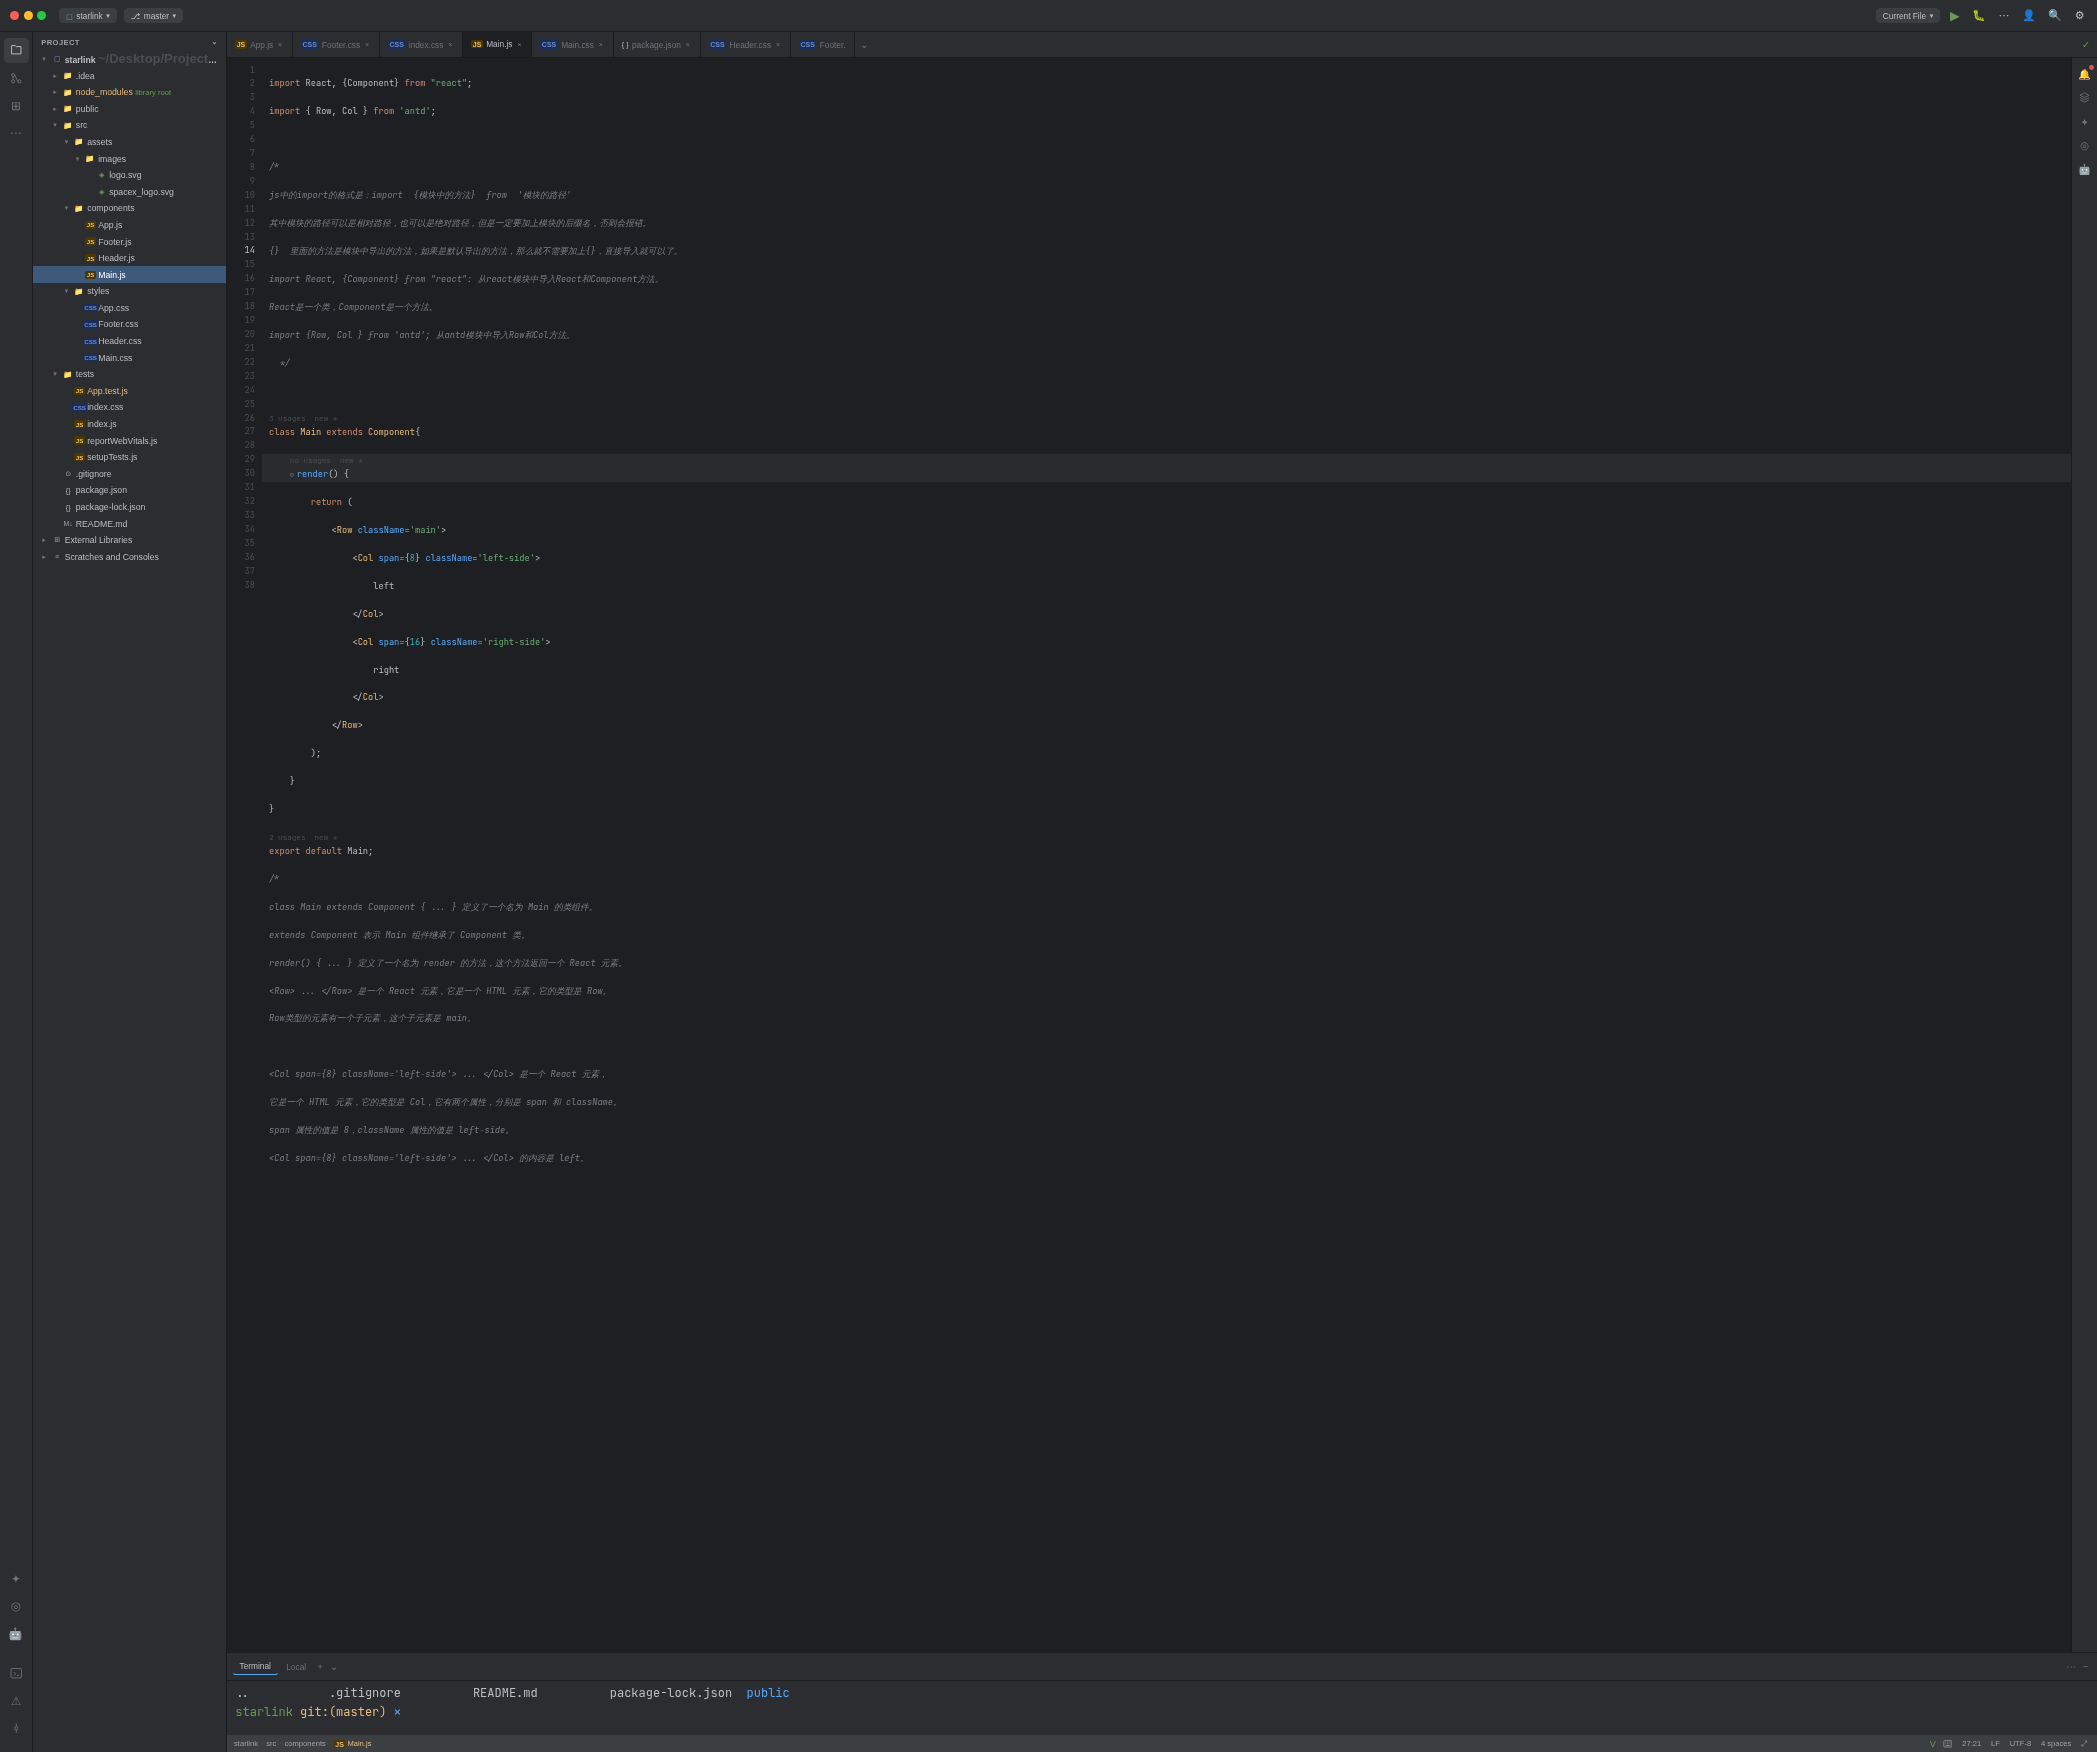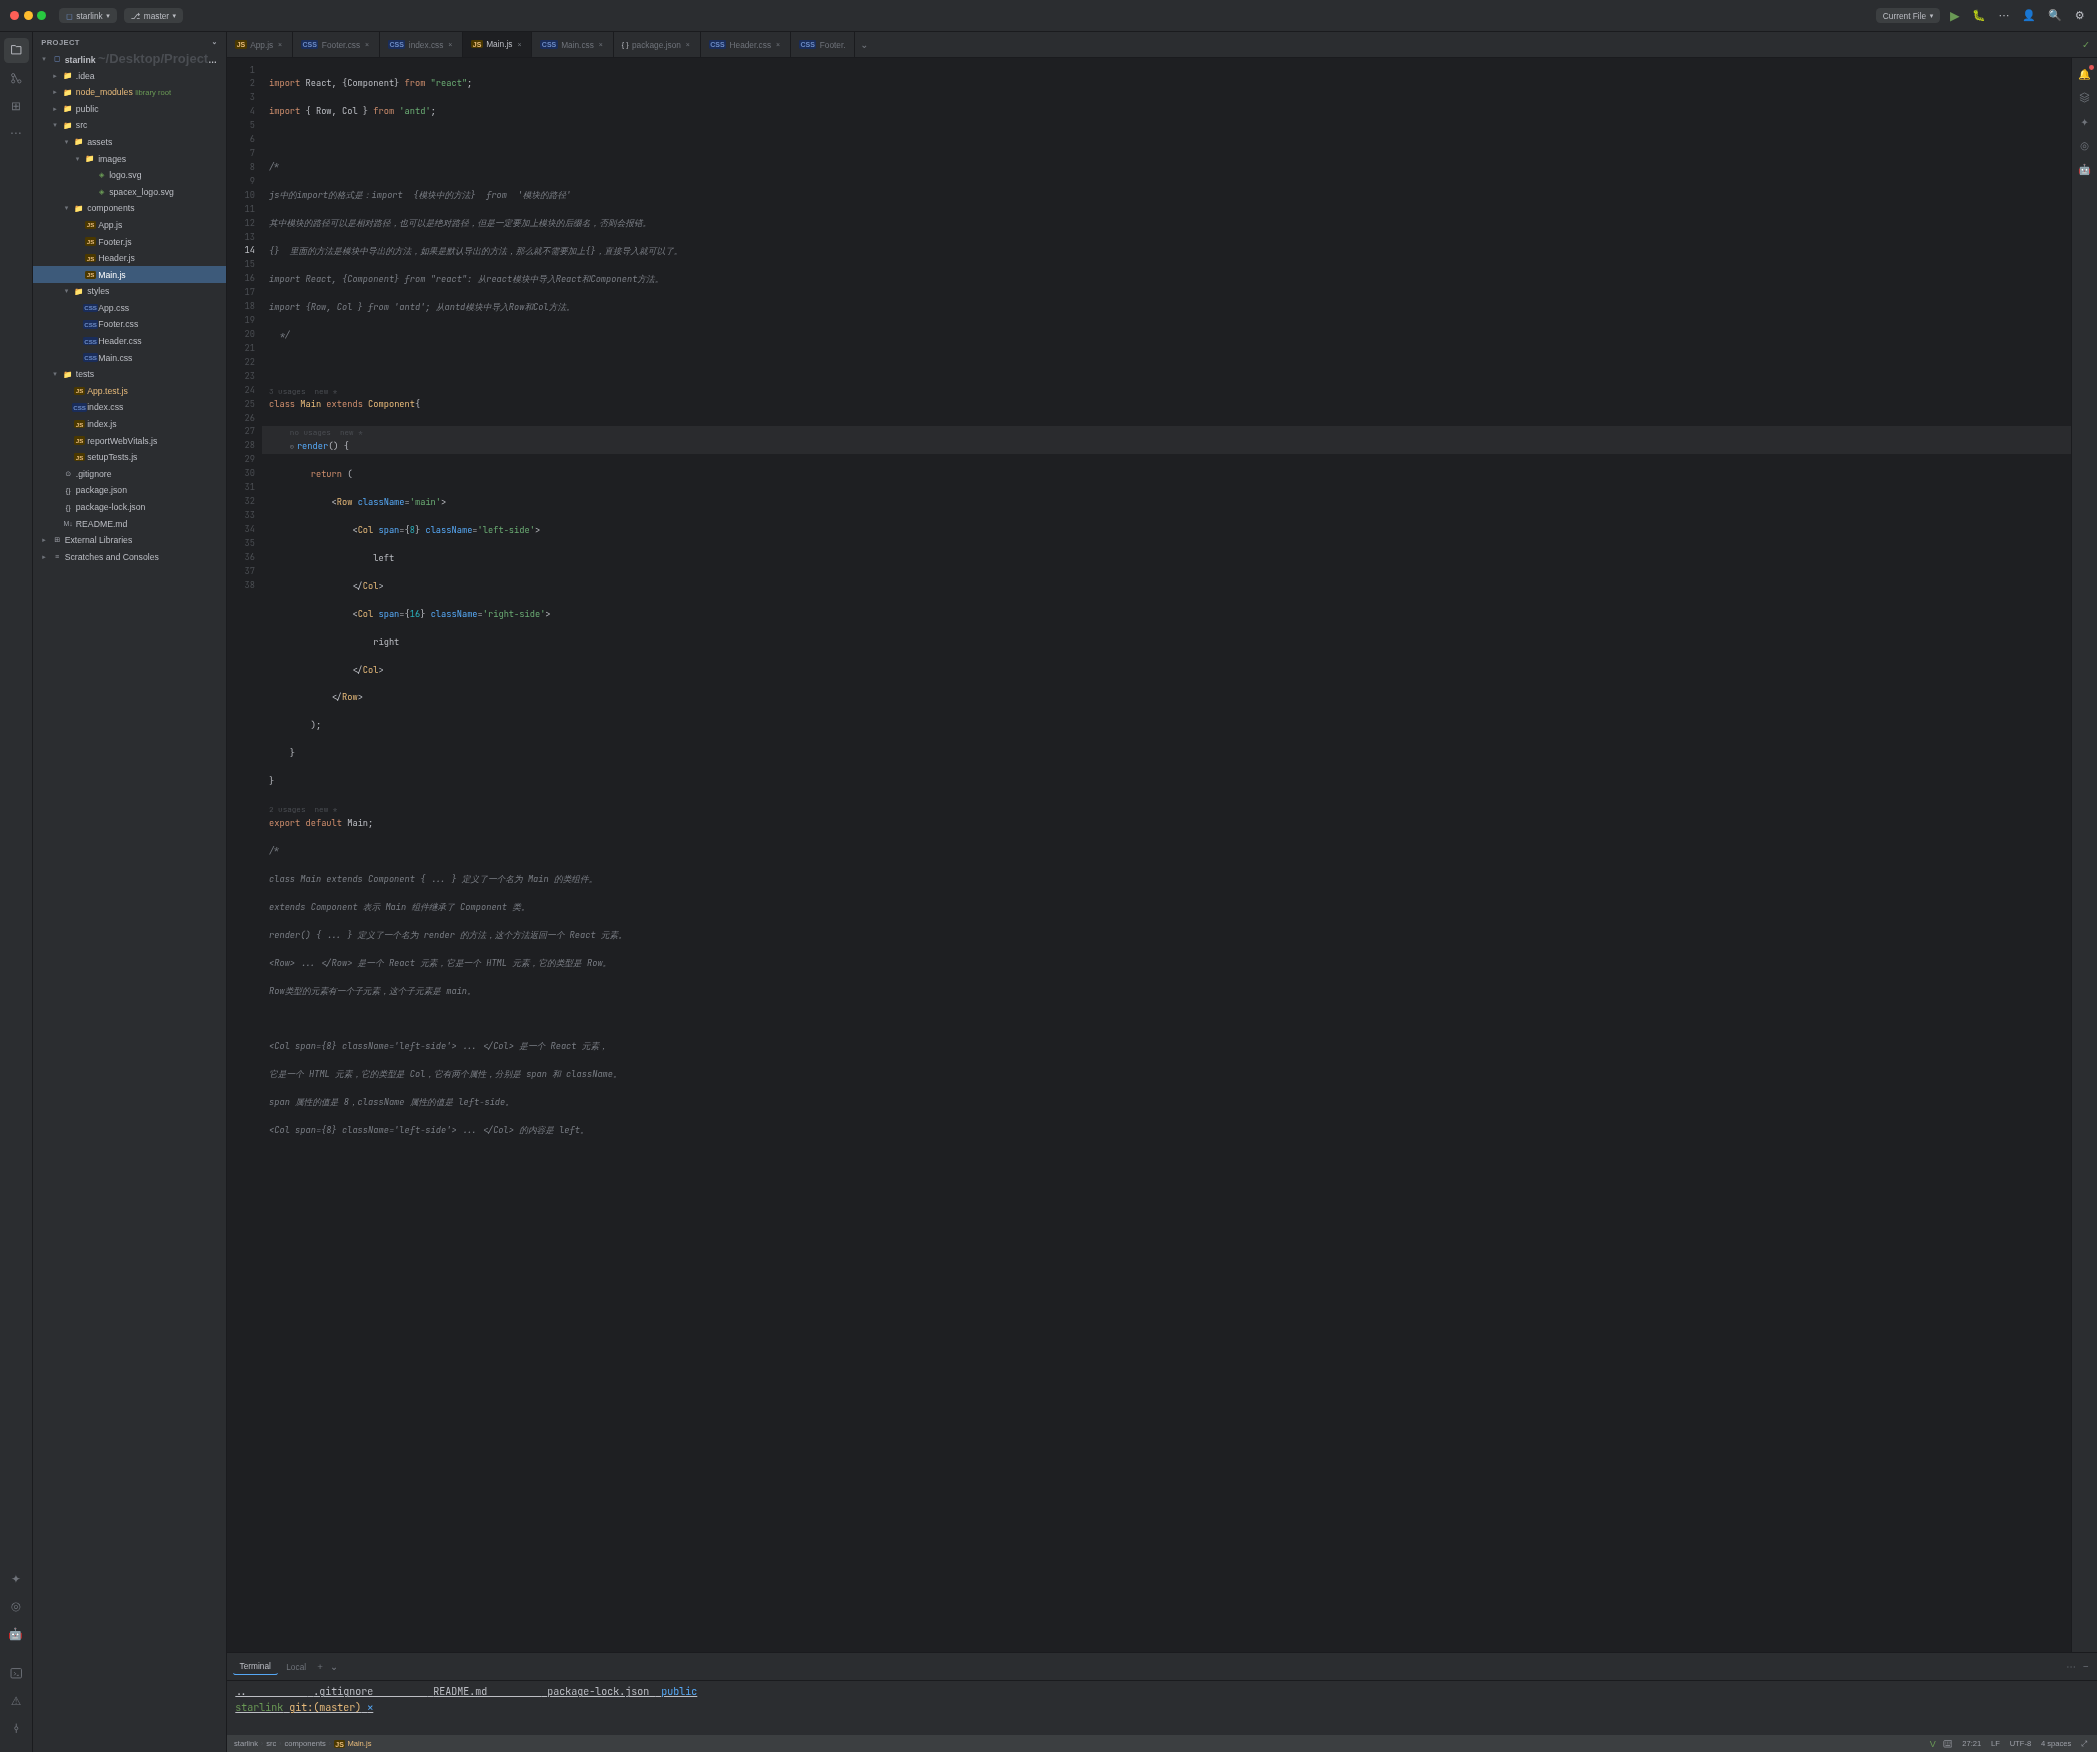--- a/index.html
+++ b/index.html
@@ -408,24 +408,23 @@
       padding: 2.8px;
       color: #6f737a;
       cursor: pointer;
       font-size: 9.7px;
     }
     .bottom-tab-spacer { flex: 1; }
     .bottom-content {
       flex: 1;
       padding: 2.8px 8.3px;
       font-family: 'JetBrains Mono', 'Fira Code', 'Courier New', monospace;
-      font-size: 10px;
+      font-size: 12px;
       color: #bcbec4;
       overflow: hidden;
-      text-decoration: underline;
     }
     .terminal-line { display: block; line-height: 1.6; }
     .terminal-dir { color: #6a9955; }
     .terminal-branch { color: #e8bb7b; }
     .terminal-cursor { color: #56a8f5; }
     .terminal-path { color: #56a8f5; }
 
     
     .status-bar {
       height: 16.6px;
@@ -847,20 +846,21 @@
 
         <div class="code-content">
 <span class="code-line"><span class="kw">import</span> React, {Component} <span class="kw">from</span> <span class="str">"react"</span>;</span>
 <span class="code-line"><span class="kw">import</span> { Row, Col } <span class="kw">from</span> <span class="str">'antd'</span>;</span>
 <span class="code-line"></span>
 <span class="code-line"><span class="cmt">/*</span></span>
 <span class="code-line"><span class="cmt">js中的import的格式是：import  {模块中的方法}  from  '模块的路径'</span></span>
 <span class="code-line"><span class="cmt">其中模块的路径可以是相对路径，也可以是绝对路径，但是一定要加上模块的后缀名，否则会报错。</span></span>
 <span class="code-line"><span class="cmt">{}  里面的方法是模块中导出的方法，如果是默认导出的方法，那么就不需要加上{}，直接导入就可以了。</span></span>
 <span class="code-line"><span class="cmt">import React, {Component} from "react": 从react模块中导入React和Component方法。</span></span>
+<span class="code-line"><span class="cmt">React是一个类，Component是一个方法。</span></span>
 <span class="code-line"><span class="cmt">import {Row, Col } from 'antd'; 从antd模块中导入Row和Col方法。</span></span>
 <span class="code-line"><span class="cmt">  */</span></span>
 <span class="code-line"></span>
 <span class="code-line"><span class="usage-hint">3 usages  new *</span>
 <span class="kw">class</span> <span class="cls">Main</span> <span class="kw">extends</span> <span class="cls">Component</span>{</span>
 <span class="code-line highlight">    <span class="usage-hint">no usages  new *</span>
     <span style="color:#6f737a;font-size:7px;margin-right:2.8px;">⊙</span><span class="fn">render</span>() {</span>
 <span class="code-line">        <span class="kw">return</span> (</span>
 <span class="code-line">            &lt;<span class="jsx-tag">Row</span> <span class="jsx-attr">className</span>=<span class="str">'main'</span>&gt;</span>
 <span class="code-line">                &lt;<span class="jsx-tag">Col</span> <span class="jsx-attr">span</span>={<span class="num">8</span>} <span class="jsx-attr">className</span>=<span class="str">'left-side'</span>&gt;</span>

